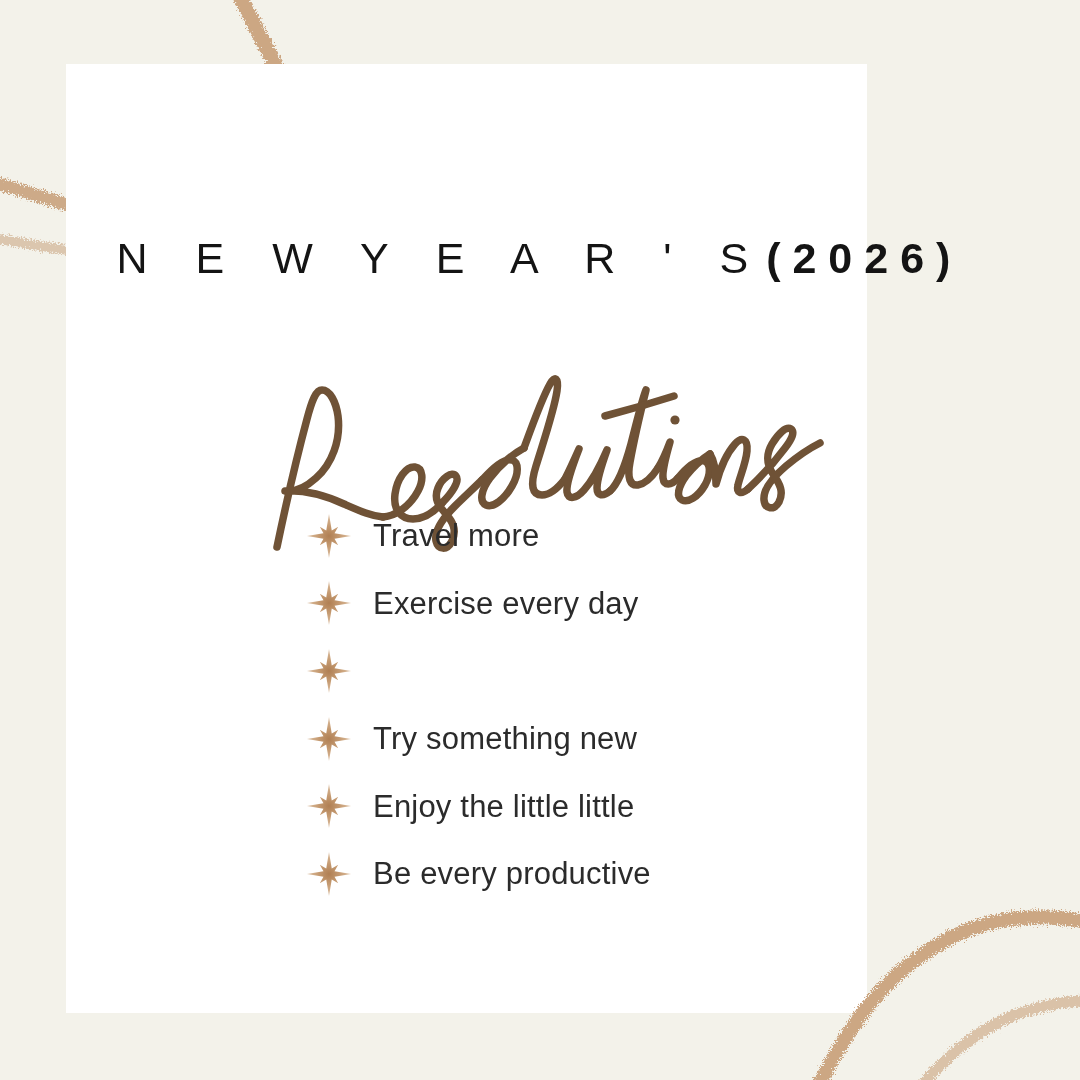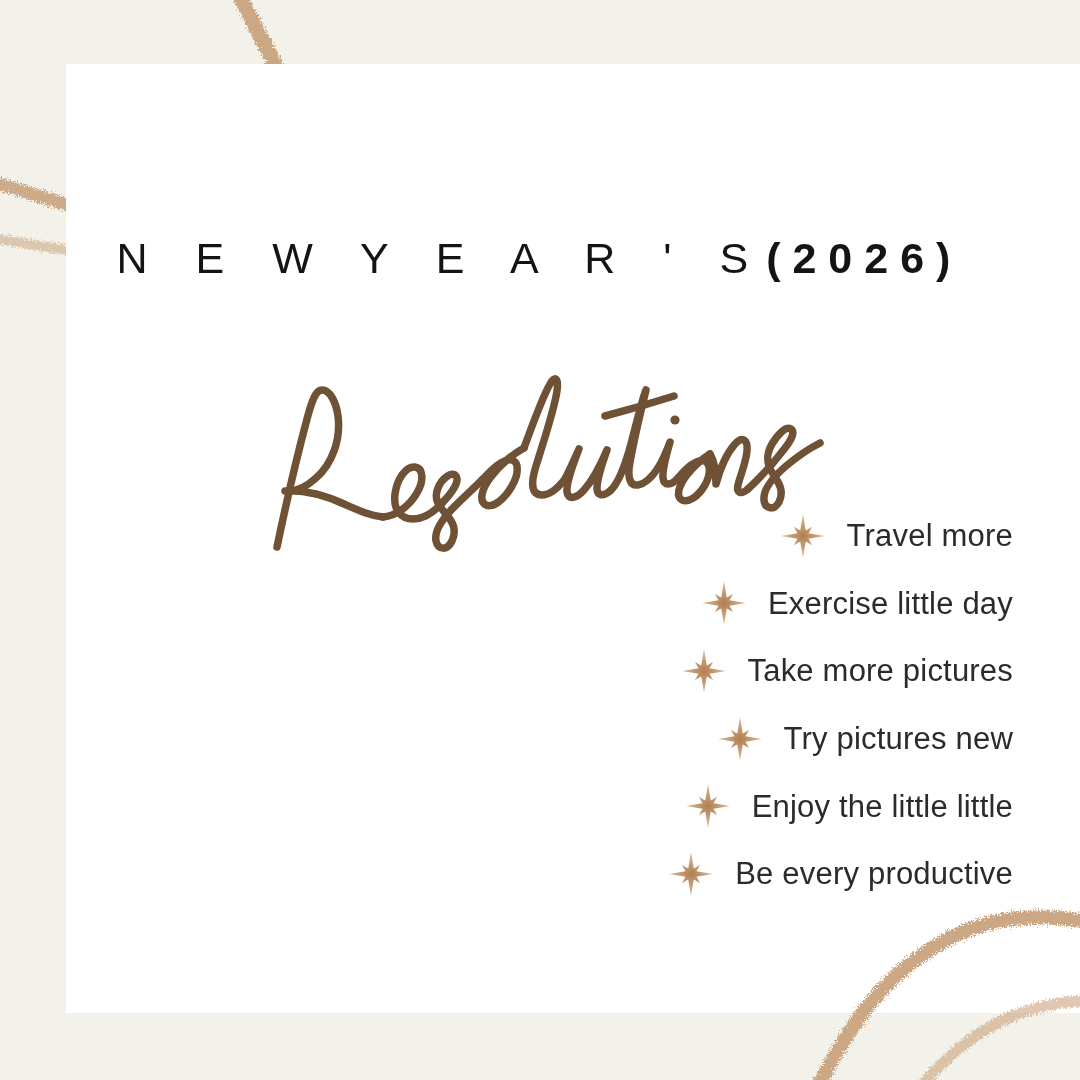--- a/index.html
+++ b/index.html
@@ -31,21 +31,21 @@
     pointer-events: none;
   }
   .strokes-under { z-index: 1; }
   .strokes-over  { z-index: 5; }
 
   
   #card {
     position: absolute;
     left: 66px;
     top: 64px;
-    width: 1015px;
+    width: 801px;
     height: 949px;
     background: #ffffff;
     z-index: 3;
   }
 
   
   .headline {
     position: absolute;
     left: 0;
     top: 173px;
@@ -93,21 +93,21 @@
   .script-dot { fill: #6f5236; stroke: none; }
 
   
   .list {
     position: absolute;
     left: 0;
     top: 438px;
     width: 947px;
     display: flex;
     flex-direction: column;
-    align-items: flex-end;
+    align-items: flex-start;
     padding-left: 240px;
     box-sizing: border-box;
   }
   .list-item {
     display: flex;
     align-items: center;
     height: 67.6px;
   }
   .star-icon {
     width: 46px;
@@ -230,35 +230,34 @@
           </defs>
           <path fill="url(#starGrad)" d="M50 2 L56 38 L70 30 L62 44 L98 50 L62 56 L70 70 L56 62 L50 98 L44 62 L30 70 L38 56 L2 50 L38 44 L30 30 L44 38 Z"></path>
         </svg>
         <span class="item-label">Travel more</span>
       </div>
 
       <div class="list-item">
         <svg class="star-icon" viewBox="0 0 100 100">
           <path fill="url(#starGrad)" d="M50 2 L56 38 L70 30 L62 44 L98 50 L62 56 L70 70 L56 62 L50 98 L44 62 L30 70 L38 56 L2 50 L38 44 L30 30 L44 38 Z"></path>
         </svg>
-        <span class="item-label">Exercise little day</span>
-      </div>
-
-      <div class="list-item">
-        <svg class="star-icon" viewBox="0 0 100 100">
-          <path fill="url(#starGrad)" d="M50 2 L56 38 L70 30 L62 44 L98 50 L62 56 L70 70 L56 62 L50 98 L44 62 L30 70 L38 56 L2 50 L38 44 L30 30 L44 38 Z"></path>
-        </svg>
-        <span class="item-label">Take more pictures</span>
-      </div>
-
-      <div class="list-item">
-        <svg class="star-icon" viewBox="0 0 100 100">
-          <path fill="url(#starGrad)" d="M50 2 L56 38 L70 30 L62 44 L98 50 L62 56 L70 70 L56 62 L50 98 L44 62 L30 70 L38 56 L2 50 L38 44 L30 30 L44 38 Z"></path>
-        </svg>
-        <span class="item-label">Try pictures new</span>
+        <span class="item-label">Exercise every day</span>
+      </div>
+
+      <div class="list-item">
+        <svg class="star-icon" viewBox="0 0 100 100">
+          <path fill="url(#starGrad)" d="M50 2 L56 38 L70 30 L62 44 L98 50 L62 56 L70 70 L56 62 L50 98 L44 62 L30 70 L38 56 L2 50 L38 44 L30 30 L44 38 Z"></path>
+        </svg>
+      </div>
+
+      <div class="list-item">
+        <svg class="star-icon" viewBox="0 0 100 100">
+          <path fill="url(#starGrad)" d="M50 2 L56 38 L70 30 L62 44 L98 50 L62 56 L70 70 L56 62 L50 98 L44 62 L30 70 L38 56 L2 50 L38 44 L30 30 L44 38 Z"></path>
+        </svg>
+        <span class="item-label">Try something new</span>
       </div>
 
       <div class="list-item">
         <svg class="star-icon" viewBox="0 0 100 100">
           <path fill="url(#starGrad)" d="M50 2 L56 38 L70 30 L62 44 L98 50 L62 56 L70 70 L56 62 L50 98 L44 62 L30 70 L38 56 L2 50 L38 44 L30 30 L44 38 Z"></path>
         </svg>
         <span class="item-label">Enjoy the little little</span>
       </div>
 
       <div class="list-item">

